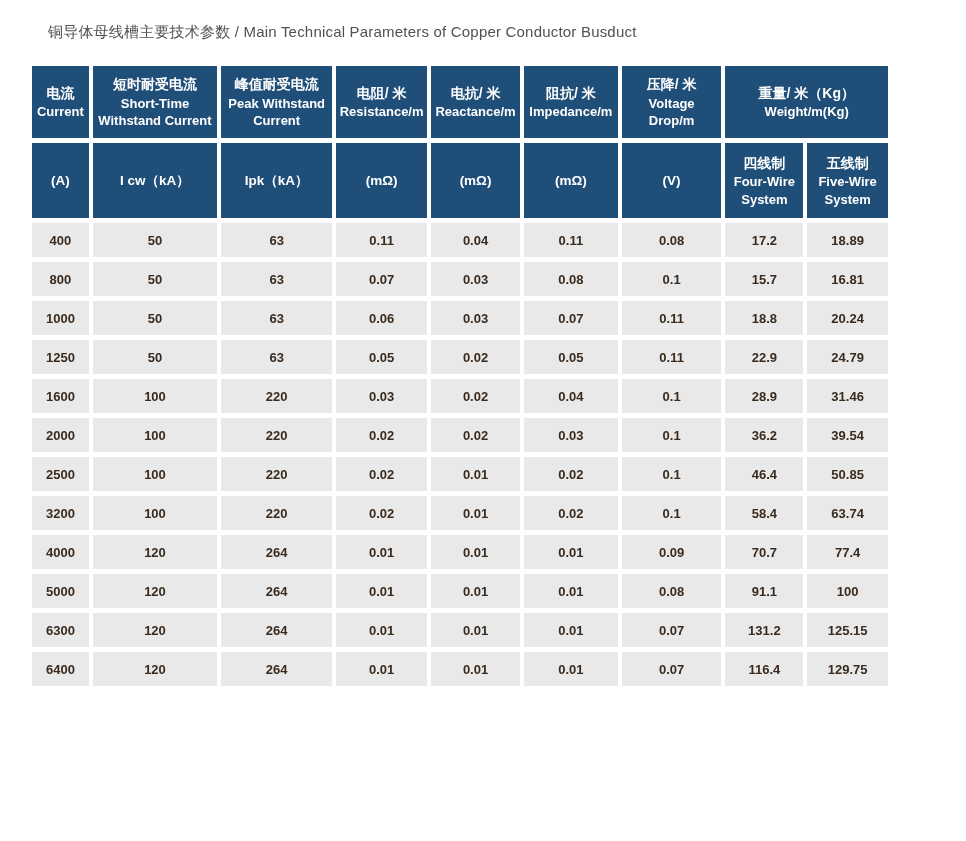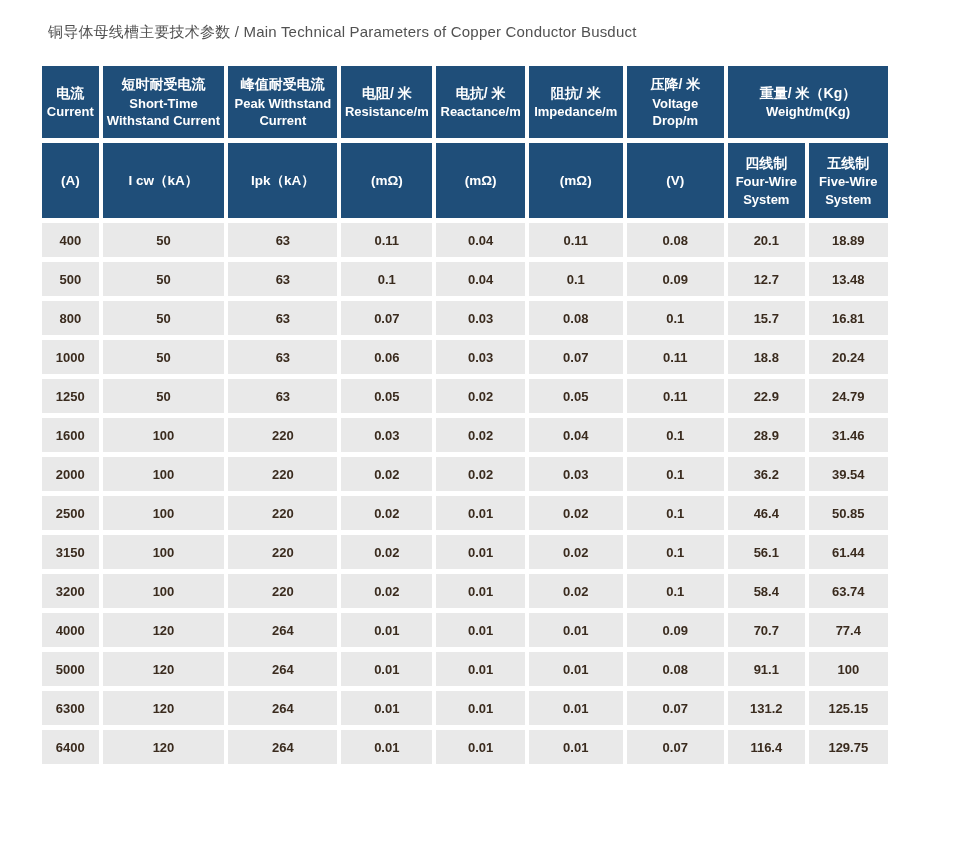--- a/index.html
+++ b/index.html
@@ -16,21 +16,21 @@
     left: 48px; top: 23px;
     font-size: 15px;
     font-weight: 400;
     color: #515151;
     letter-spacing: 0.2px;
     white-space: nowrap;
   }
 
   table.params {
     position: absolute;
-    left: 38px; top: 61px;
+    left: 28px; top: 61px;
     border-collapse: separate;
     border-spacing: 4px 5px;
     table-layout: fixed;
   }
 
   th {
     background: #1F4E79;
     color: #ffffff;
     text-align: center;
     vertical-align: middle;
@@ -157,33 +157,22 @@
     </thead>
     <tbody>
         <tr>
           <td>400</td>
           <td>50</td>
           <td>63</td>
           <td>0.11</td>
           <td>0.04</td>
           <td>0.11</td>
           <td>0.08</td>
-          <td>20.1</td>
+          <td>17.2</td>
           <td>18.89</td>
-        </tr>
-        <tr>
-          <td>500</td>
-          <td>50</td>
-          <td>63</td>
-          <td>0.1</td>
-          <td>0.04</td>
-          <td>0.1</td>
-          <td>0.09</td>
-          <td>12.7</td>
-          <td>13.48</td>
         </tr>
         <tr>
           <td>800</td>
           <td>50</td>
           <td>63</td>
           <td>0.07</td>
           <td>0.03</td>
           <td>0.08</td>
           <td>0.1</td>
           <td>15.7</td>
@@ -236,31 +225,20 @@
         <tr>
           <td>2500</td>
           <td>100</td>
           <td>220</td>
           <td>0.02</td>
           <td>0.01</td>
           <td>0.02</td>
           <td>0.1</td>
           <td>46.4</td>
           <td>50.85</td>
-        </tr>
-        <tr>
-          <td>3150</td>
-          <td>100</td>
-          <td>220</td>
-          <td>0.02</td>
-          <td>0.01</td>
-          <td>0.02</td>
-          <td>0.1</td>
-          <td>56.1</td>
-          <td>61.44</td>
         </tr>
         <tr>
           <td>3200</td>
           <td>100</td>
           <td>220</td>
           <td>0.02</td>
           <td>0.01</td>
           <td>0.02</td>
           <td>0.1</td>
           <td>58.4</td>

